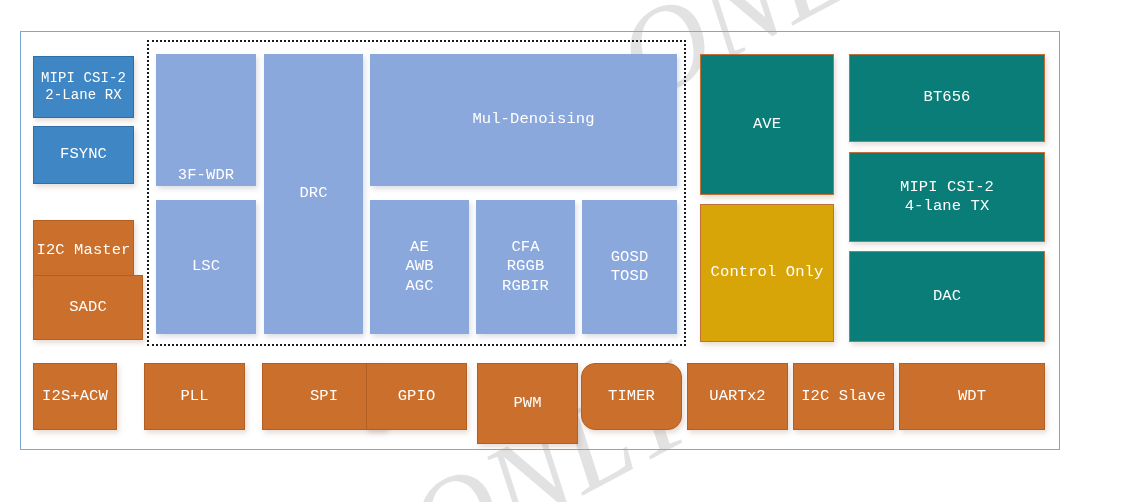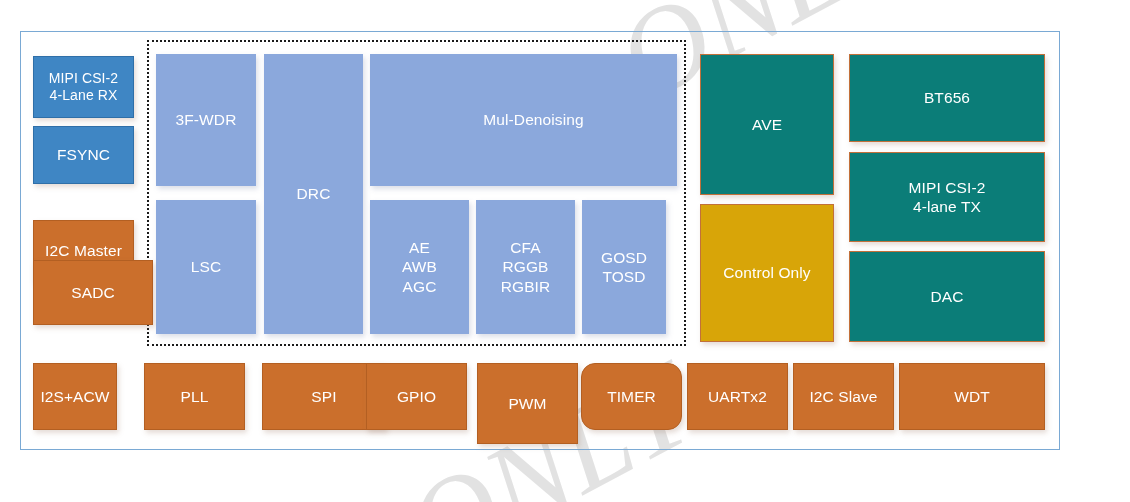--- a/index.html
+++ b/index.html
@@ -48,20 +48,21 @@
     display: flex;
     align-items: center;
     justify-content: center;
     text-align: center;
     color: #ffffff;
     font-size: 15.5px;
     line-height: 1.25;
     letter-spacing: .1px;
     z-index: 4;
     box-shadow: 2px 3px 5px rgba(160,130,110,.28);
+    font-family: Liberation Mono, monospace;
   }
   .blk span { display: block; }
 
   
   .c-blue      { background:#3f86c4; border:1.5px solid #2f6fa8; }
   .c-lightblue { background:#8ba8dc; border:1px solid #8ba8dc; }
   .c-orange    { background:#cb6f2c; border:1.5px solid #b35f22; }
   .c-teal      { background:#0b7d78; border:1.5px solid #c2703a; }
   .c-gold      { background:#d8a508; border:1.5px solid #c2703a; }
 
@@ -87,37 +88,37 @@
 <div class="watermark wm-top">ONLY</div>
 <div class="watermark wm-bot">ONLY</div>
 
 <div class="frame"></div>
 
 <div class="isp-group"></div>
 
 <div class="blk c-blue small" style="left:33px; top:56px; width:101px; height:62px;">
   <span>
     <span>MIPI CSI-2</span>
-    <span>4-Lane RX</span>
+    <span>2-Lane RX</span>
   </span>
 </div>
 
 <div class="blk c-blue" style="left:33px; top:126px; width:101px; height:58px;">
   <span>FSYNC</span>
 </div>
 
 <div class="blk c-orange" style="left:33px; top:220px; width:101px; height:62px;">
   <span>I2C Master</span>
 </div>
 
-<div class="blk c-orange" style="left:33px; top:260px; width:120px; height:65px;">
+<div class="blk c-orange" style="left:33px; top:275px; width:110px; height:65px;">
   <span>SADC</span>
 </div>
 
-<div class="blk c-lightblue" style="left:156px; top:54px; width:100px; height:132px;">
+<div class="blk c-lightblue" style="left:156px; top:54px; width:100px; height:132px;align-items:flex-end;">
   <span>3F-WDR</span>
 </div>
 
 <div class="blk c-lightblue" style="left:156px; top:200px; width:100px; height:134px;">
   <span>LSC</span>
 </div>
 
 <div class="blk c-lightblue" style="left:264px; top:54px; width:99px; height:280px;">
   <span>DRC</span>
 </div>
@@ -135,21 +136,21 @@
 </div>
 
 <div class="blk c-lightblue" style="left:476px; top:200px; width:99px; height:134px;">
   <span>
     <span>CFA</span>
     <span>RGGB</span>
     <span>RGBIR</span>
   </span>
 </div>
 
-<div class="blk c-lightblue" style="left:582px; top:200px; width:84px; height:134px;">
+<div class="blk c-lightblue" style="left:582px; top:200px; width:95px; height:134px;">
   <span>
     <span>GOSD</span>
     <span>TOSD</span>
   </span>
 </div>
 
 <div class="blk c-teal" style="left:700px; top:54px; width:134px; height:141px;">
   <span>AVE</span>
 </div>
 

